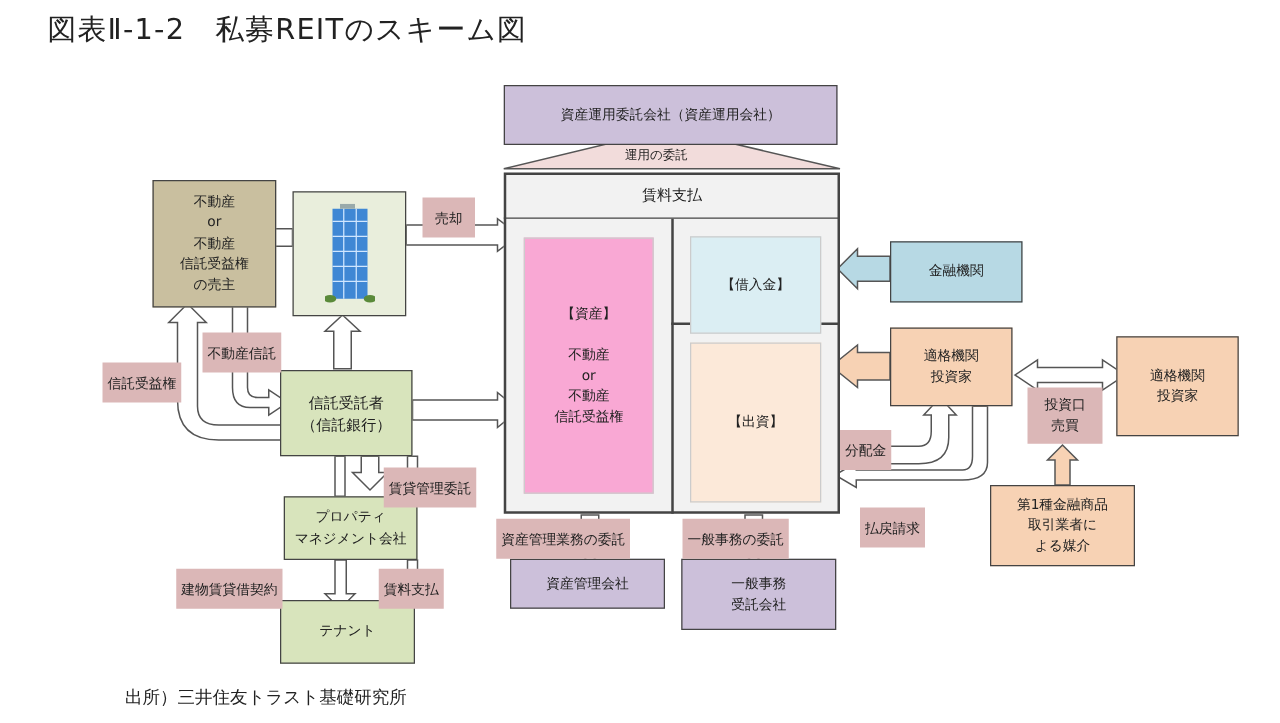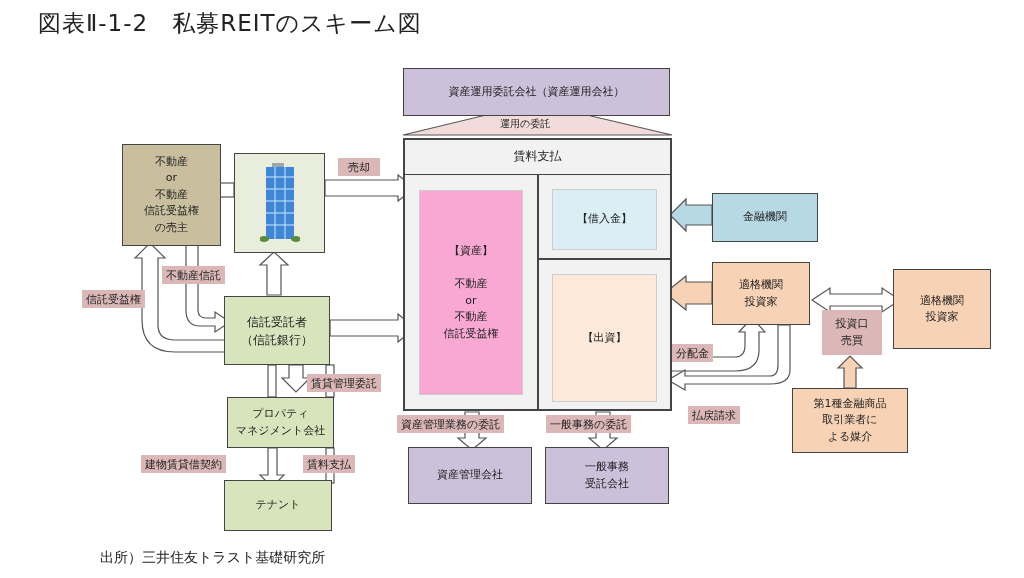--- a/index.html
+++ b/index.html
@@ -1,21 +1,21 @@
 <!DOCTYPE html>
 <html><head>
 <meta charset="utf-8">
 <style>
 *{box-sizing:border-box;margin:0;padding:0}
 body{width:1024px;height:578px;background:#fff;position:relative;overflow:hidden;font-family:"DejaVu Sans",sans-serif;color:#222}
 .abs{position:absolute}
 .title{left:38px;top:8px;font-size:23px;font-weight:normal;letter-spacing:1px}
 .source{left:100px;top:549px;font-size:14px}
 .box{position:absolute;display:flex;align-items:center;justify-content:center;text-align:center;font-size:11px;line-height:1.5;border:1.5px solid #444;white-space:pre-line}
-.lbl{position:absolute;background:#dbb7b7;font-size:11px;display:flex;align-items:center;justify-content:center;white-space:nowrap;padding:2px 4px;height:18px}
+.lbl{position:absolute;background:#dbb7b7;font-size:11px;display:flex;align-items:center;justify-content:center;white-space:nowrap;padding:16px 4px;height:18px}
 .tan{background:#c9bf9f}
 .lg{background:#e9eedc}
 .green{background:#d8e4bc}
 .purple{background:#ccc0da}
 .blue{background:#b7d9e4}
 .peach{background:#f7d2b4}
 .inner{position:absolute;border:1px solid #ccc;display:flex;align-items:center;justify-content:center;text-align:center;font-size:11px;line-height:1.5;white-space:pre-line}
 svg.lines{position:absolute;left:0;top:0}
 </style>
 </head>
@@ -70,21 +70,21 @@
 <div class="box" style="left:403px;top:138px;width:269px;height:273px;background:#f2f2f2;align-items:flex-start;border-width:2px"></div>
 <div class="abs" style="left:403px;top:138px;width:269px;height:37px;display:flex;align-items:center;justify-content:center;font-size:12px;border-bottom:1.5px solid #444">賃料支払</div>
 <div class="abs" style="left:537px;top:175px;width:1.5px;height:236px;background:#444"></div>
 <div class="abs" style="left:537px;top:258px;width:135px;height:1.5px;background:#444"></div>
 <div class="inner" style="left:419px;top:190px;width:104px;height:205px;background:#f9a8d4">【資産】
 
 不動産
 or
 不動産
 信託受益権</div>
-<div class="inner" style="left:552px;top:189px;width:105px;height:61px;background:#dbeef3">【借入金】</div>
+<div class="inner" style="left:552px;top:189px;width:105px;height:78px;background:#dbeef3">【借入金】</div>
 <div class="inner" style="left:552px;top:274px;width:105px;height:128px;background:#fce9d9">【出資】</div>
 
 <div class="box tan" style="left:122px;top:144px;width:99px;height:102px">不動産
 or
 不動産
 信託受益権
 の売主</div>
 <div class="box lg" style="left:234px;top:153px;width:91px;height:100px">
  <svg width="40" height="80" viewBox="0 0 40 80">
   <rect x="6" y="4" width="28" height="72" fill="#3f87d4"></rect>
@@ -101,21 +101,21 @@
   <ellipse cx="4" cy="76" rx="5" ry="3" fill="#5a8a3a"></ellipse>
       <ellipse cx="36" cy="76" rx="5" ry="3" fill="#5a8a3a"></ellipse>
  </svg>
 </div>
 <div class="box green" style="left:224px;top:296px;width:106px;height:69px;font-size:12px">信託受託者
 （信託銀行）</div>
 <div class="box green" style="left:227px;top:397px;width:107px;height:51px">プロパティ
 マネジメント会社</div>
 <div class="box green" style="left:224px;top:480px;width:108px;height:51px">テナント</div>
 
-<div class="box purple" style="left:408px;top:447px;width:124px;height:57px">資産管理会社</div>
+<div class="box purple" style="left:408px;top:447px;width:124px;height:40px">資産管理会社</div>
 <div class="box purple" style="left:545px;top:447px;width:124px;height:57px">一般事務
 受託会社</div>
 
 <div class="box blue" style="left:712px;top:193px;width:106px;height:49px">金融機関</div>
 <div class="box peach" style="left:712px;top:262px;width:98px;height:63px">適格機関
 投資家</div>
 <div class="box peach" style="left:893px;top:269px;width:98px;height:80px">適格機関
 投資家</div>
 <div class="box" style="left:822px;top:310px;width:60px;height:45px;background:#dbb7b7;border:none">投資口
 売買</div>

